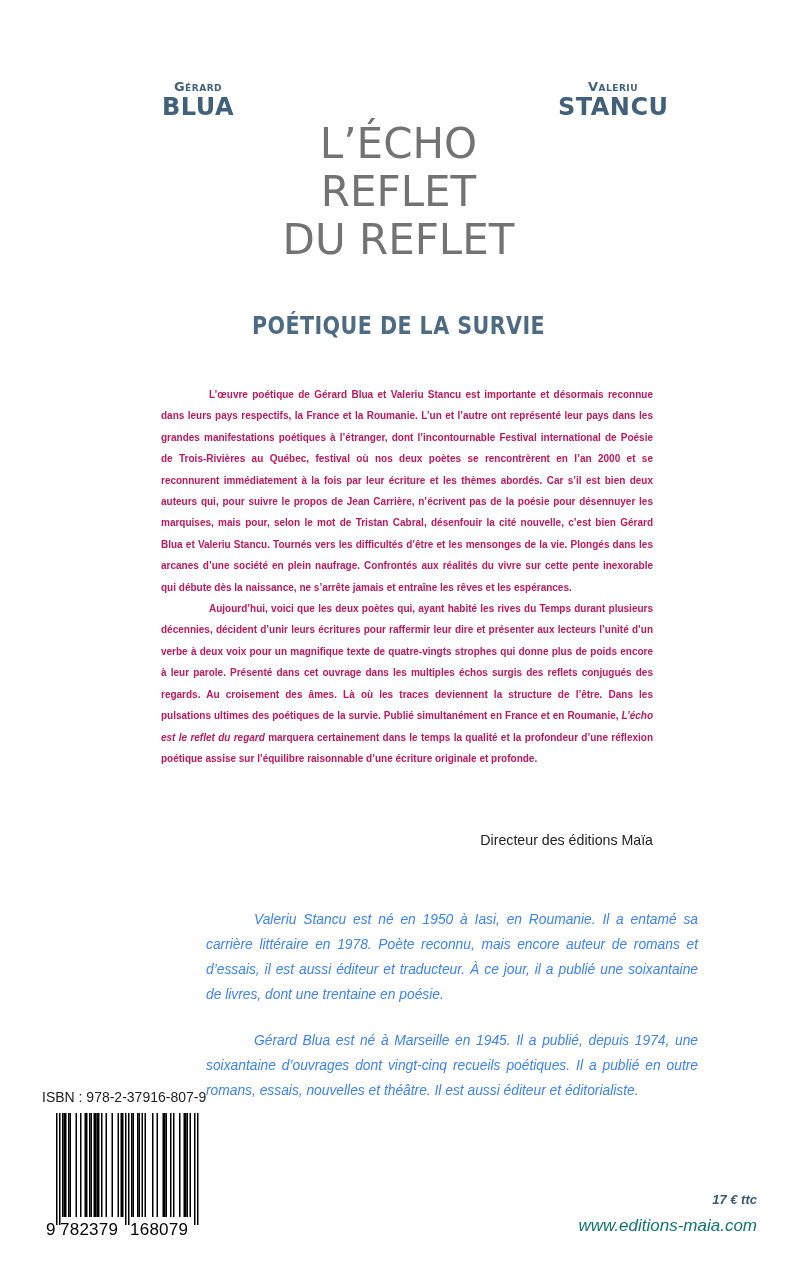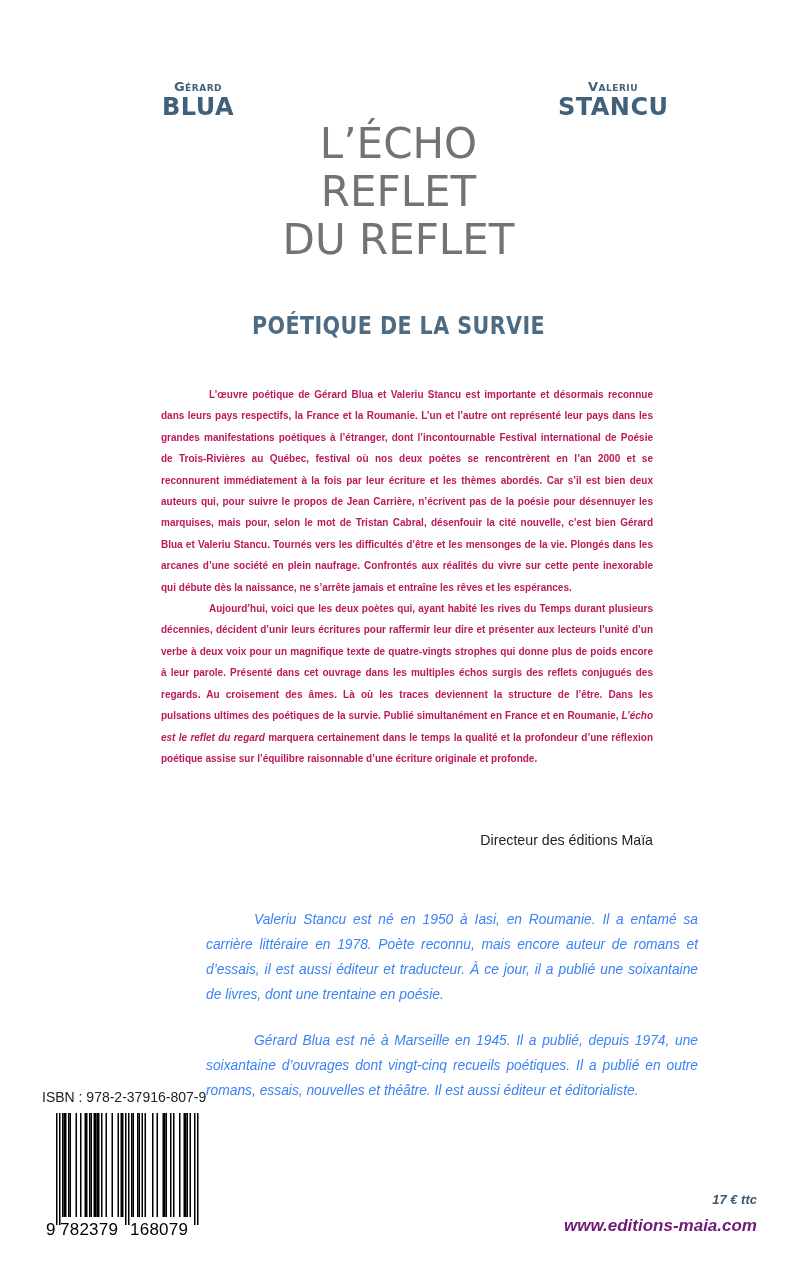--- a/index.html
+++ b/index.html
@@ -24,21 +24,21 @@
     .bios { position: absolute; left: 161px; top: 907px; width: 492px; font-size: 13.8px; line-height: 25px; text-align: justify; font-style: italic; color: #3b82f6; margin-left: 45px; }
     .bios p { margin: 0 0 21px 0; text-indent: 48px; }
 
     .isbn { position: absolute; left: 42px; top: 1089px; font-size: 14px; color: #222; }
 
     .barcode { position: absolute; left: 46px; top: 1113px; width: 160px; height: 124px; }
     .barcode svg { width: 160px; height: 124px; }
     .barcode-digits { font-family: "Liberation Sans", sans-serif; font-size: 17px; }
 
     .price { position: absolute; right: 40px; top: 1192px; font-size: 13px; font-weight: bold; font-style: italic; color: #385b72; text-align: right; }
-    .website { position: absolute; right: 40px; top: 1216px; font-size: 17px; font-weight: bold; font-style: italic; color: #701a75; text-align: right; }
+    .website { position: absolute; right: 40px; top: 1216px; font-size: 17px; font-weight: normal; font-style: italic; color: #0f766e; text-align: right; }
   </style>
 </head>
 <body>
 
 <div id="author-left" class="author">
   <span class="first">Gérard</span>
   <span class="last">BLUA</span>
 </div>
 
 <div id="author-right" class="author">

